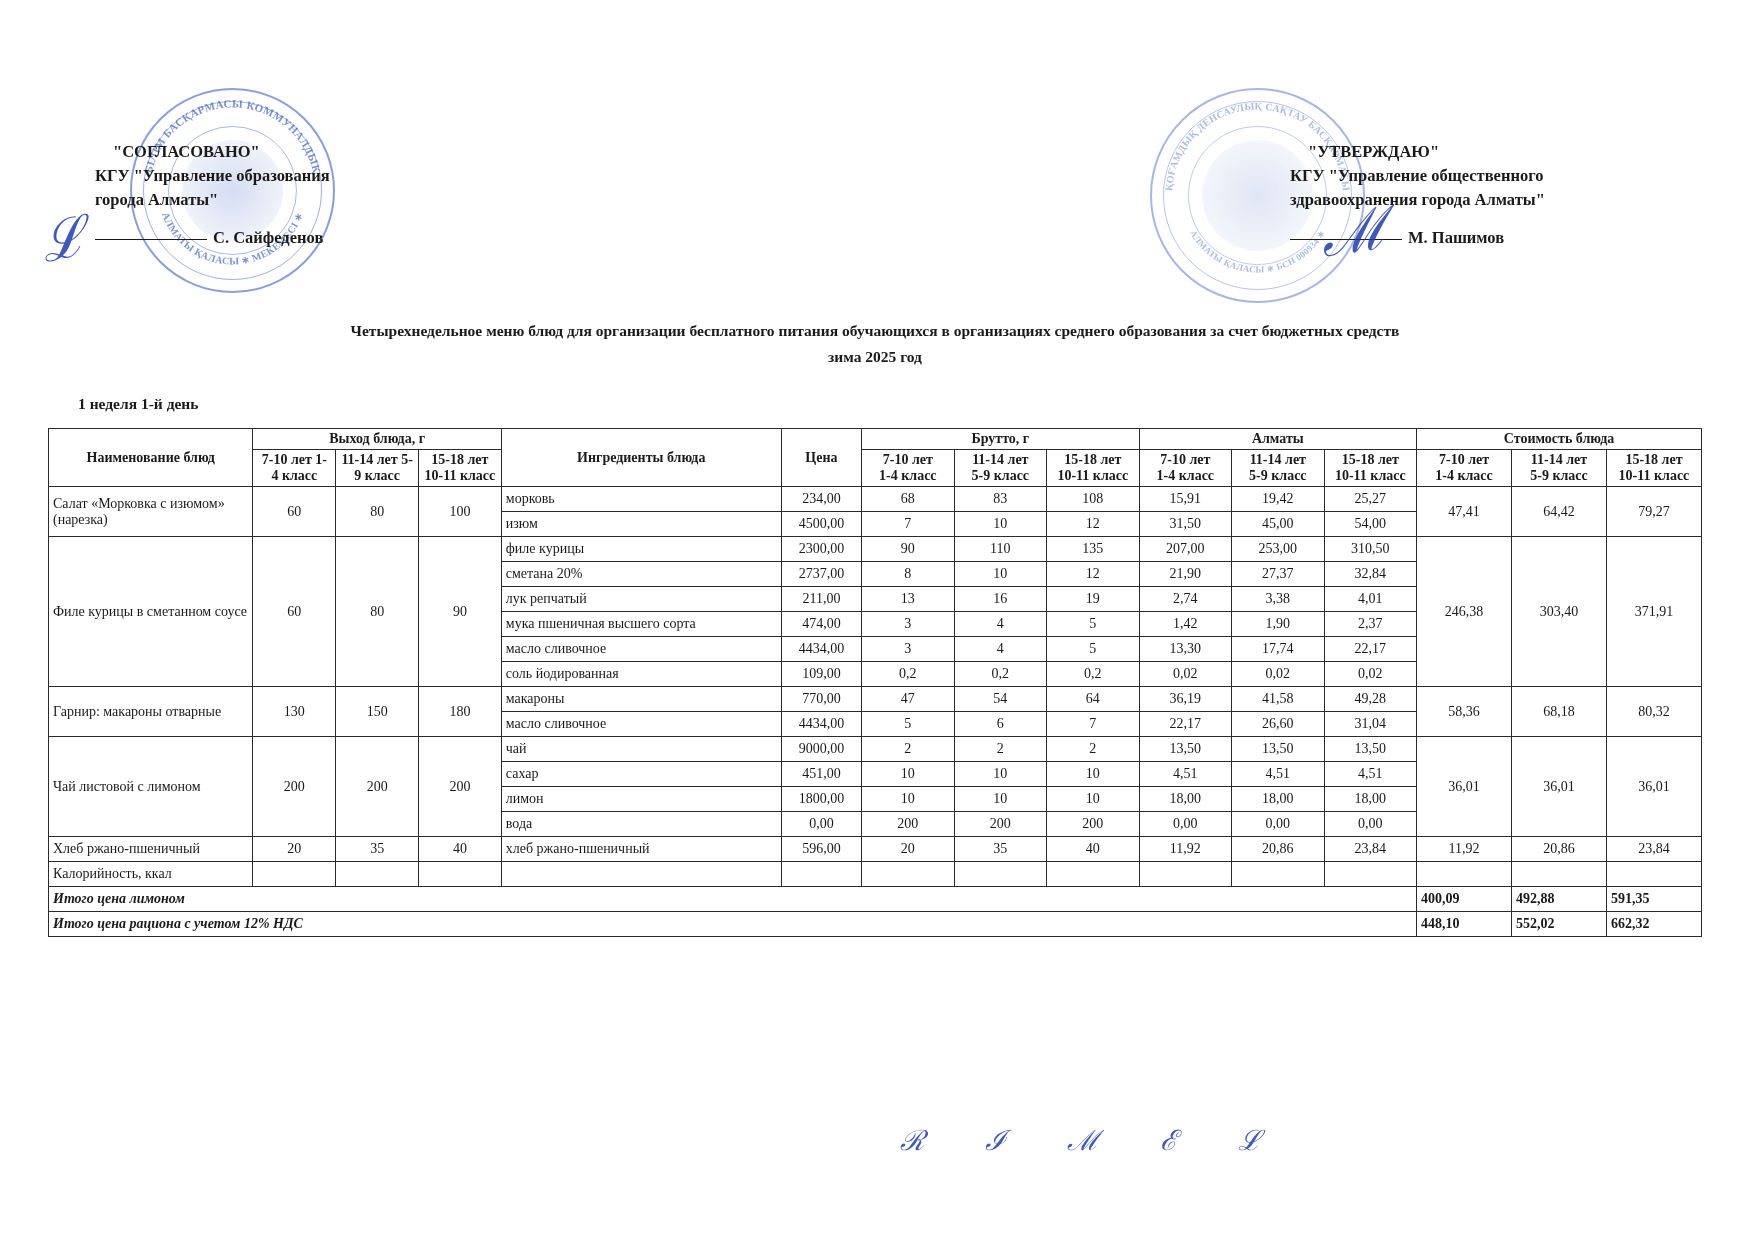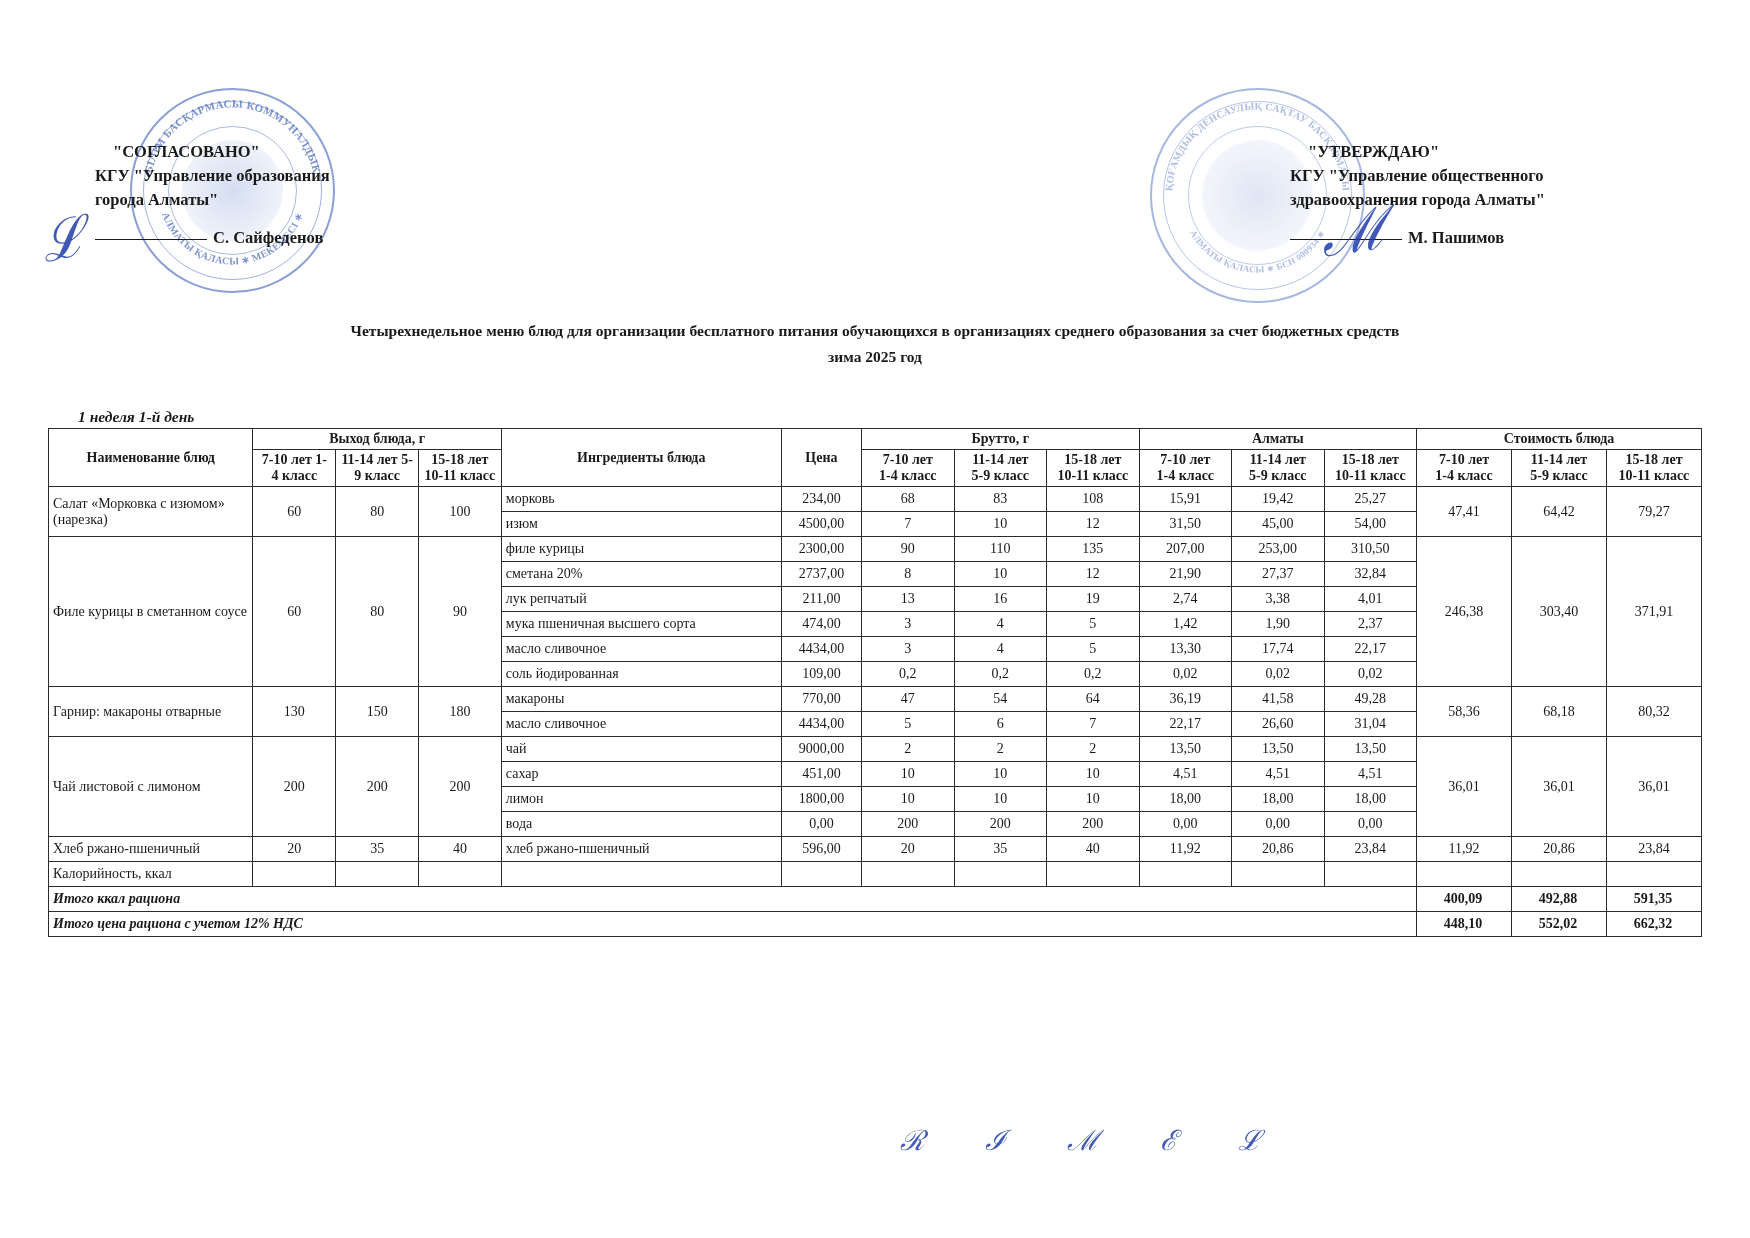--- a/index.html
+++ b/index.html
@@ -109,26 +109,25 @@
     top: 348px;
     left: 0;
     width: 1750px;
     text-align: center;
     font-weight: bold;
     font-size: 15.5px;
     z-index: 4;
   }
   .week-day {
     position: absolute;
-    top: 408px;
+    top: 395px;
     left: 78px;
     font-weight: bold;
     font-size: 15.5px;
     z-index: 4;
-    font-style: italic;
   }
 
   
   .table-wrap {
     position: absolute;
     left: 48px;
     top: 428px;
     width: 1654px;
     z-index: 3;
   }
@@ -152,21 +151,21 @@
   td.name { text-align: left; padding-left: 6px; }
   td.ing { text-align: left; padding-left: 6px; }
   tr.row { height: 25px; }
   .total-row td {
     font-style: italic;
     font-weight: bold;
     text-align: left;
     padding-left: 6px;
   }
   .total-row td.val {
-    text-align: center;
+    text-align: left;
     font-style: normal;
     padding-right: 6px;
   }
   td.kcal { text-align: left; padding-left: 6px; }
 
   
   col.c-name { width: 168px; }
   col.c-out { width: 68px; }
   col.c-ing { width: 230px; }
   col.c-price { width: 66px; }
@@ -499,21 +498,21 @@
           <td class="num"></td>
           <td class="num"></td>
           <td class="num"></td>
           <td class="num"></td>
           <td class="num"></td>
           <td class="num"></td>
           <td class="num"></td>
           <td class="num"></td>
         </tr>
         <tr class="row total-row">
-          <td colspan="12">Итого ккал рациона</td>
+          <td colspan="12">Итого цена лимоном</td>
           <td class="val">400,09</td>
           <td class="val">492,88</td>
           <td class="val">591,35</td>
         </tr>
         <tr class="row total-row">
           <td colspan="12">Итого цена рациона с учетом 12% НДС</td>
           <td class="val">448,10</td>
           <td class="val">552,02</td>
           <td class="val">662,32</td>
         </tr>

